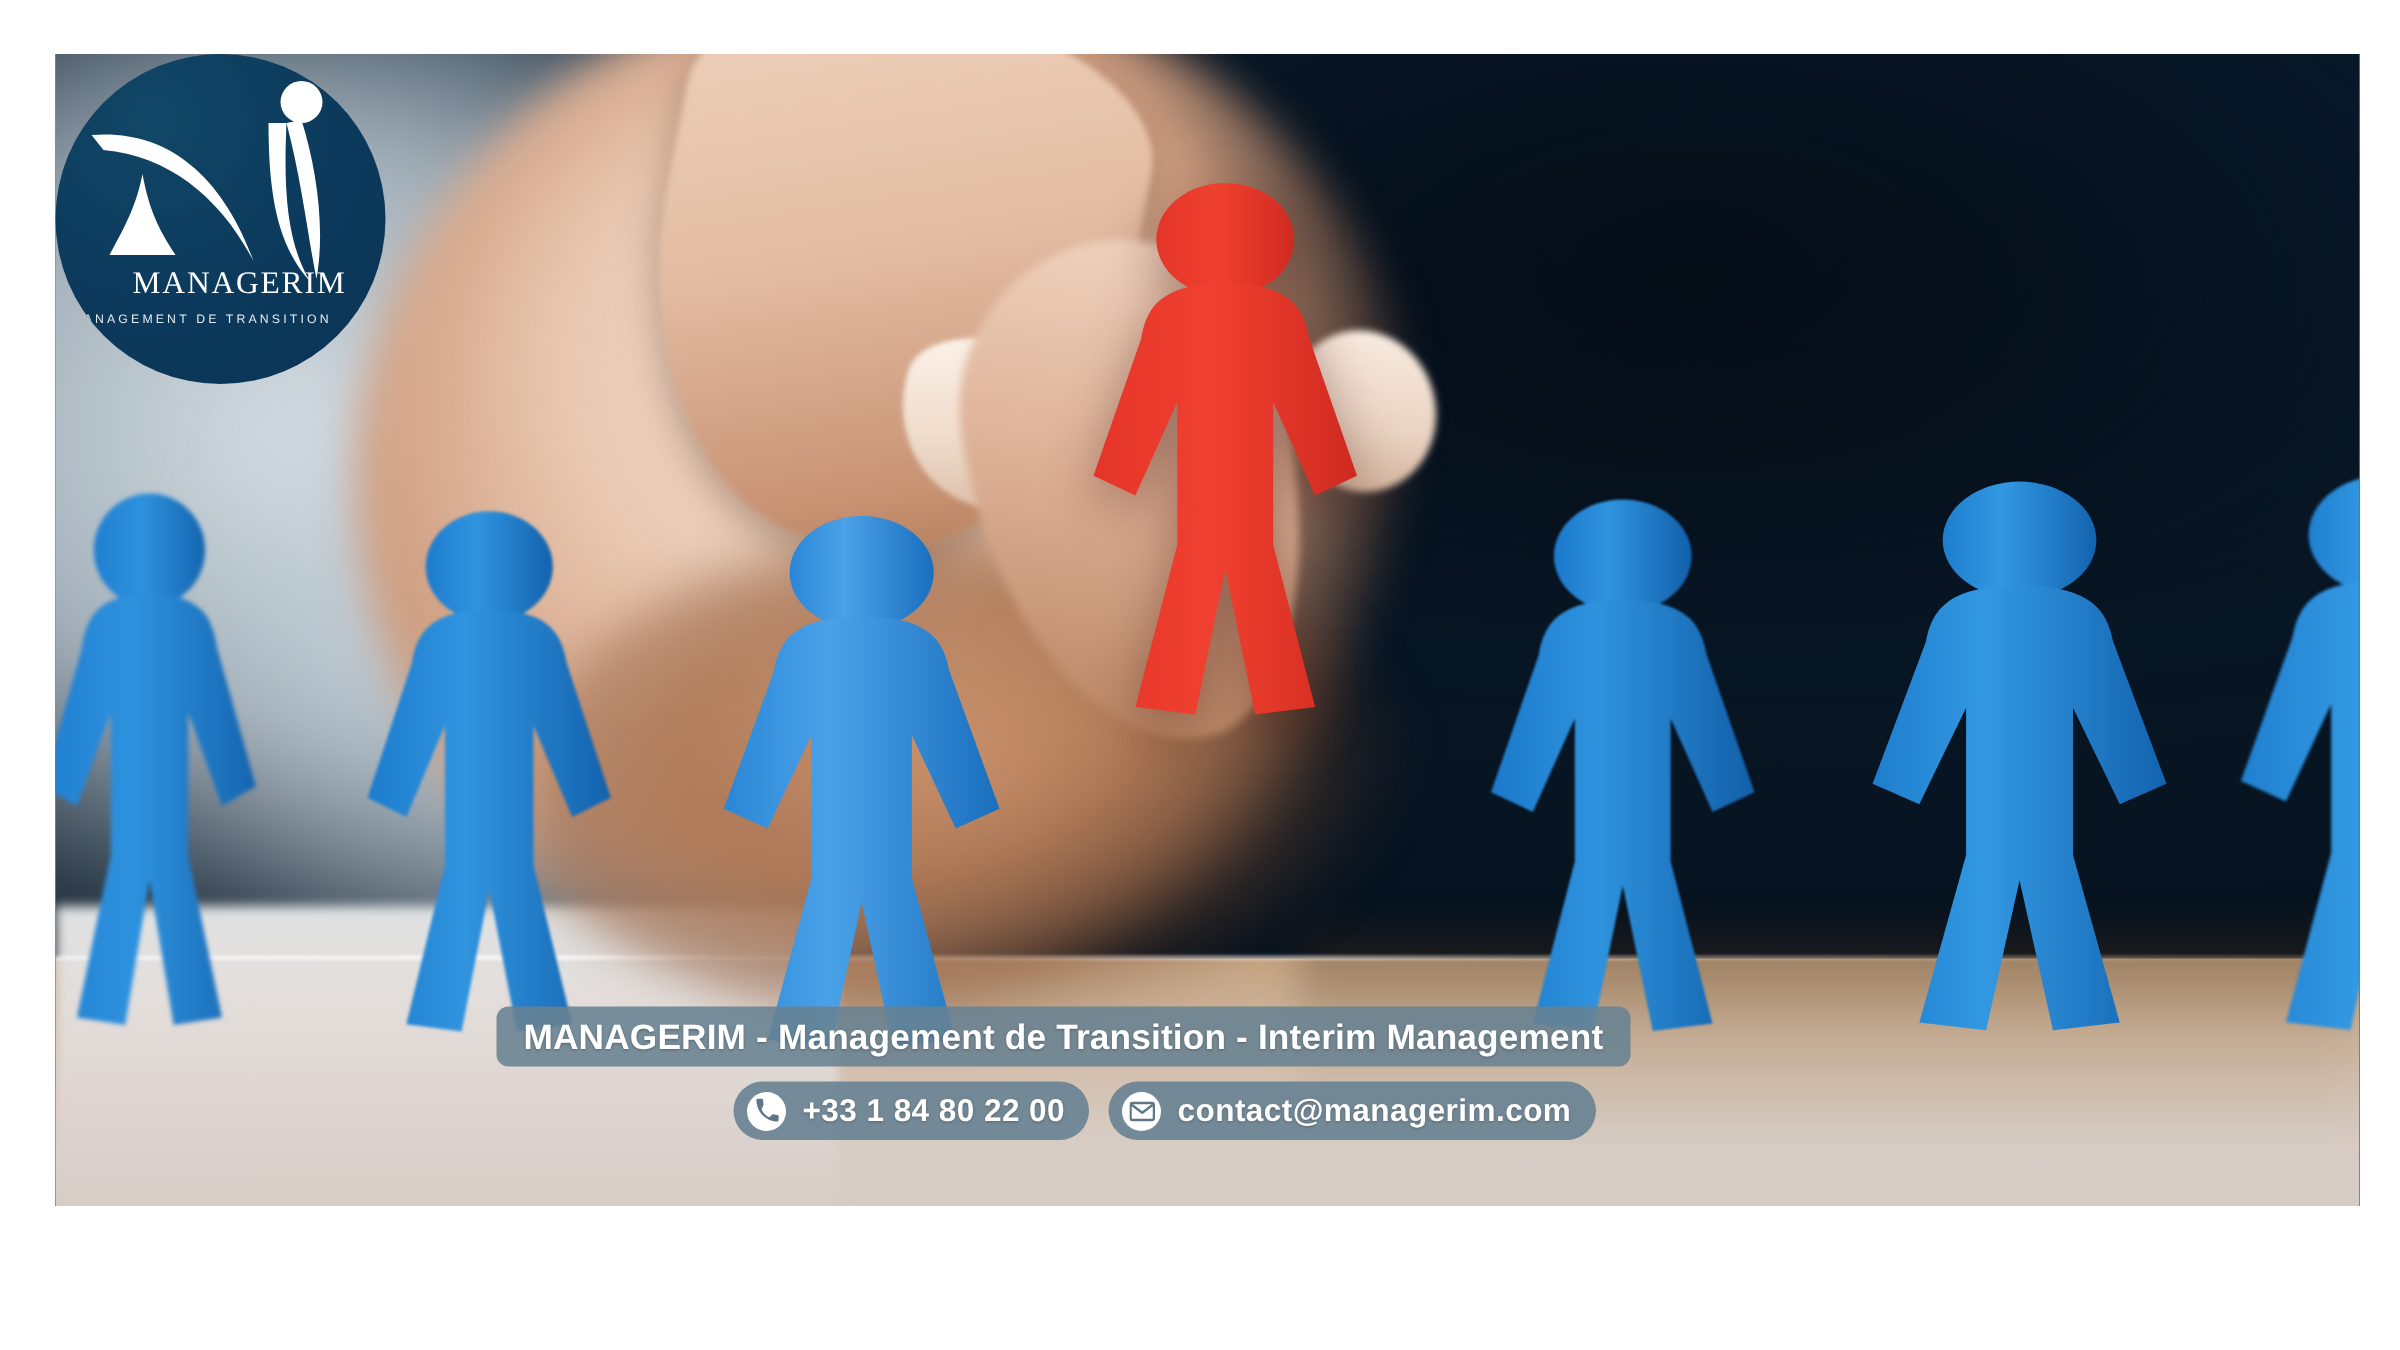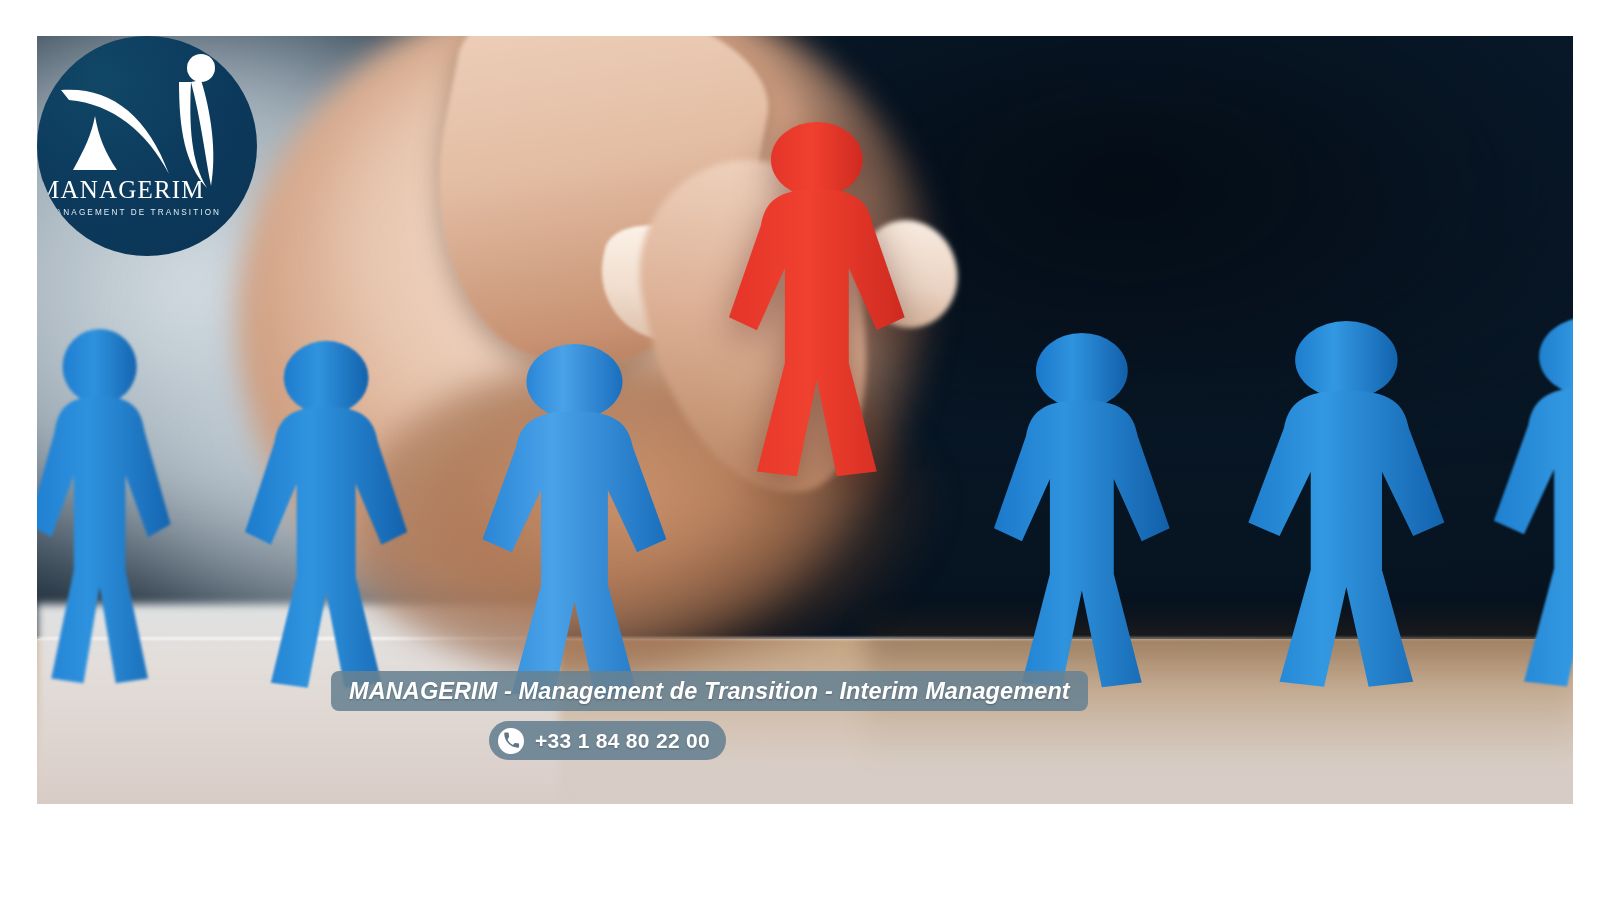--- a/index.html
+++ b/index.html
@@ -206,24 +206,24 @@
     left: 14px;
     top: 16px;
     width: 192px;
     height: 140px;
   }
   .logo-name {
     position: absolute;
     left: 0;
     right: 0;
     top: 140px;
-    text-align: left;
+    text-align: right;
     color: #ffffff;
     font-family: "Liberation Serif", "DejaVu Serif", serif;
-    font-size: 25px;
+    font-size: 21px;
     letter-spacing: 1.2px;
     font-weight: 400;
     padding-right: 26px;
   }
   .logo-tag {
     position: absolute;
     left: 0;
     right: 0;
     top: 172px;
     text-align: center;
@@ -239,21 +239,20 @@
     position: absolute;
     left: 331px;
     top: 671px;
     height: 40px;
     padding: 0 18px;
     display: flex;
     align-items: center;
     background: rgba(104,130,146,0.88);
     border-radius: 8px;
     z-index: 7;
-    font-style: italic;
   }
   #caption-banner .caption-text {
     color: #ffffff;
     font-size: 23.5px;
     font-weight: bold;
     letter-spacing: 0.1px;
     white-space: nowrap;
     text-shadow: 0 1px 2px rgba(0,0,0,0.28);
   }
 
@@ -462,16 +461,25 @@
 
     <a class="pill" href="#">
       <span class="pill-icon">
         <svg width="17" height="17" viewBox="0 0 24 24" aria-hidden="true">
           <path fill="#5d7786" d="M6.6 10.8c1.6 3.2 4.2 5.8 7.4 7.4l2.5-2.5c.3-.3.8-.4 1.2-.3 1.2.4 2.5.6 3.8.6.7 0 1.2.5 1.2 1.2V21c0 .7-.5 1.2-1.2 1.2C10.9 22.2 1.8 13.1 1.8 1.9 1.8 1.2 2.3.7 3 .7h3.8c.7 0 1.2.5 1.2 1.2 0 1.3.2 2.6.6 3.8.1.4 0 .9-.3 1.2L6.6 10.8z"></path>
         </svg>
       </span>
       <span class="pill-text">+33 1 84 80 22 00</span>
     </a>
 
+    <a class="pill" href="#">
+      <span class="pill-icon">
+        <svg width="17" height="14" viewBox="0 0 24 18" aria-hidden="true">
+          <rect x="1" y="1" width="22" height="16" rx="2" fill="none" stroke="#5d7786" stroke-width="2.2"></rect>
+          <path d="M2 2.6 L12 10.2 L22 2.6" fill="none" stroke="#5d7786" stroke-width="2.2" stroke-linejoin="round"></path>
+        </svg>
+      </span>
+      <span class="pill-text">contact@managerim.com</span>
+    </a>
 
   </div>
 
 </div>
 
 </body></html>

